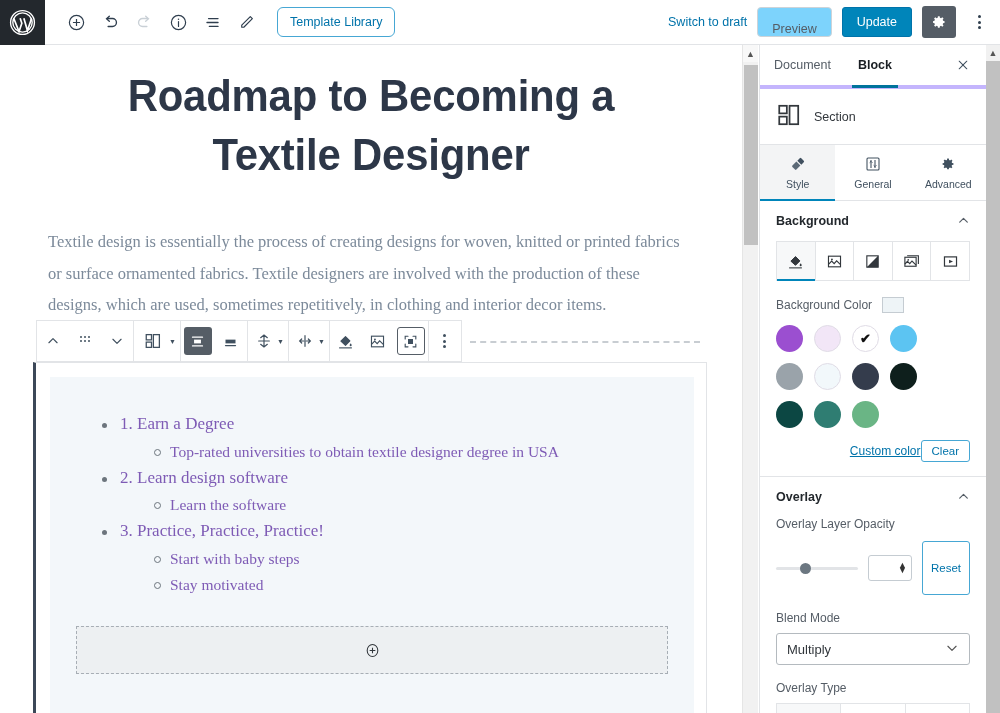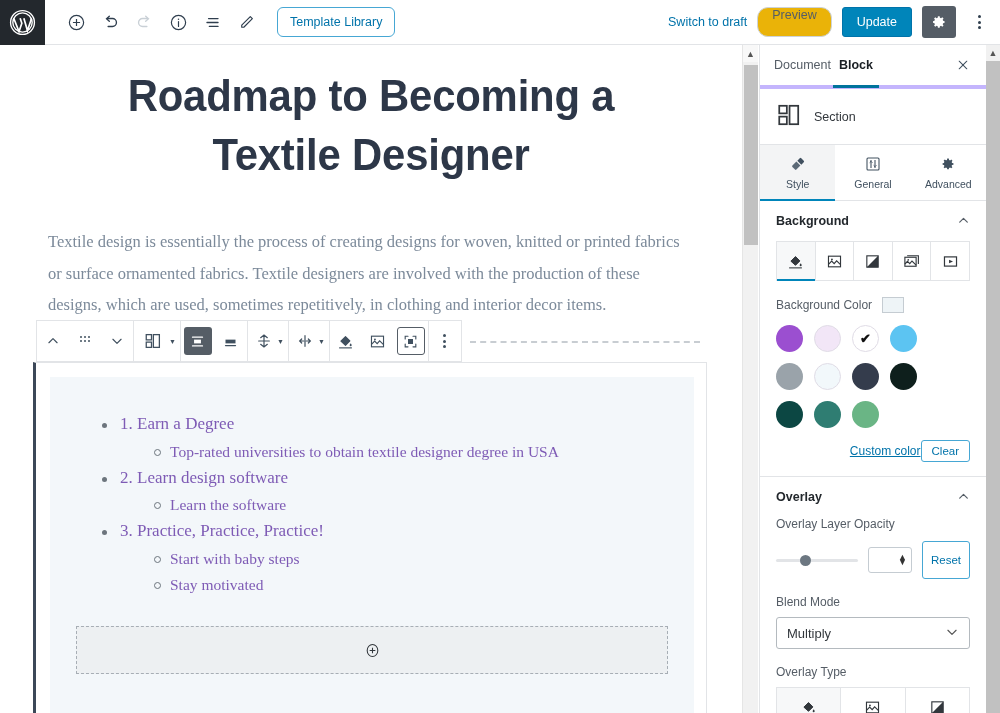--- a/index.html
+++ b/index.html
@@ -31,22 +31,22 @@
     border: 1px solid #46a7d4; border-radius: 6px; background: #fff;
     color: #0073aa; font-size: 12.5px; display: flex; align-items: center;
   }
   .tb-right {
     margin-left: auto; display: flex; align-items: center;
     gap: 10px; padding-right: 8px;
   }
   .switch-draft { color: #0073aa; font-size: 12.5px; margin-left: 21px; }
   .btn-preview {
     height: 30px; padding: 0 14px; border: 1px solid #cdd3d8;
-    border-radius: 11px; background: #eab308; color: #555d66; font-size: 12.5px;
-    display: flex; align-items: flex-start;
+    border-radius: 4px; background: #7dd3fc; color: #555d66; font-size: 12.5px;
+    display: flex; align-items: flex-end;
   }
   .btn-update {
     height: 30px; padding: 0 14px; border: 1px solid #0073aa;
     border-radius: 3px; background: #0085ba; color: #fff; font-size: 12.5px;
     display: flex; align-items: center;
   }
   .btn-gear {
     width: 34px; height: 32px; background: #555d66; border-radius: 3px;
     color: #fff; display: flex; align-items: center; justify-content: center;
   }
@@ -159,21 +159,21 @@
   }
   .sb-tabs {
     height: 44px; display: flex; align-items: center;
     border-bottom: 4px solid #c4b5fd; position: relative;
   }
   .sb-tab {
     font-size: 12.5px; color: #555d66; padding: 0 0 0 0;
     height: 44px; display: flex; align-items: center;
   }
   .sb-tab.t1 { margin-left: 14px; }
-  .sb-tab.t2 { margin-left: 8px; font-weight: 600; color: #191e23; position: relative; }
+  .sb-tab.t2 { margin-left: 27px; font-weight: 600; color: #191e23; position: relative; }
   .sb-tab.t2::after {
     content: ""; position: absolute; left: -6px; right: -6px; bottom: -1px;
     height: 3px; background: #00739c;
   }
   .sb-close {
     margin-left: auto; margin-right: 12px; color: #40505f;
     width: 22px; height: 22px; display: flex; align-items: center; justify-content: center;
   }
   .sb-blockcard {
     height: 56px; display: flex; align-items: center; gap: 12px;
@@ -245,21 +245,21 @@
     border-radius: 50%; background: #6c7781;
   }
   .num-input {
     width: 44px; height: 26px; border: 1px solid #c5ccd2; border-radius: 3px;
     background: #fff; display: flex; align-items: center; justify-content: flex-end;
     padding-right: 4px;
   }
   .spinner { display: flex; flex-direction: column; line-height: 0.6; font-size: 9px; color: #333; }
   .btn-reset {
     border: 1px solid #46a7d4; border-radius: 3px; background: #fff;
-    color: #0073aa; font-size: 11.5px; padding: 12px 8px;
+    color: #0073aa; font-size: 11.5px; padding: 20px 8px;
   }
   .select-box {
     margin: 0 16px; height: 32px; border: 1px solid #b4babf; border-radius: 3px;
     display: flex; align-items: center; justify-content: space-between;
     padding: 0 10px; font-size: 13px; color: #32373c; background: #fff;
   }
   .select-box .chev { font-size: 10px; color: #555; }
 
   
   .sb-scroll {

